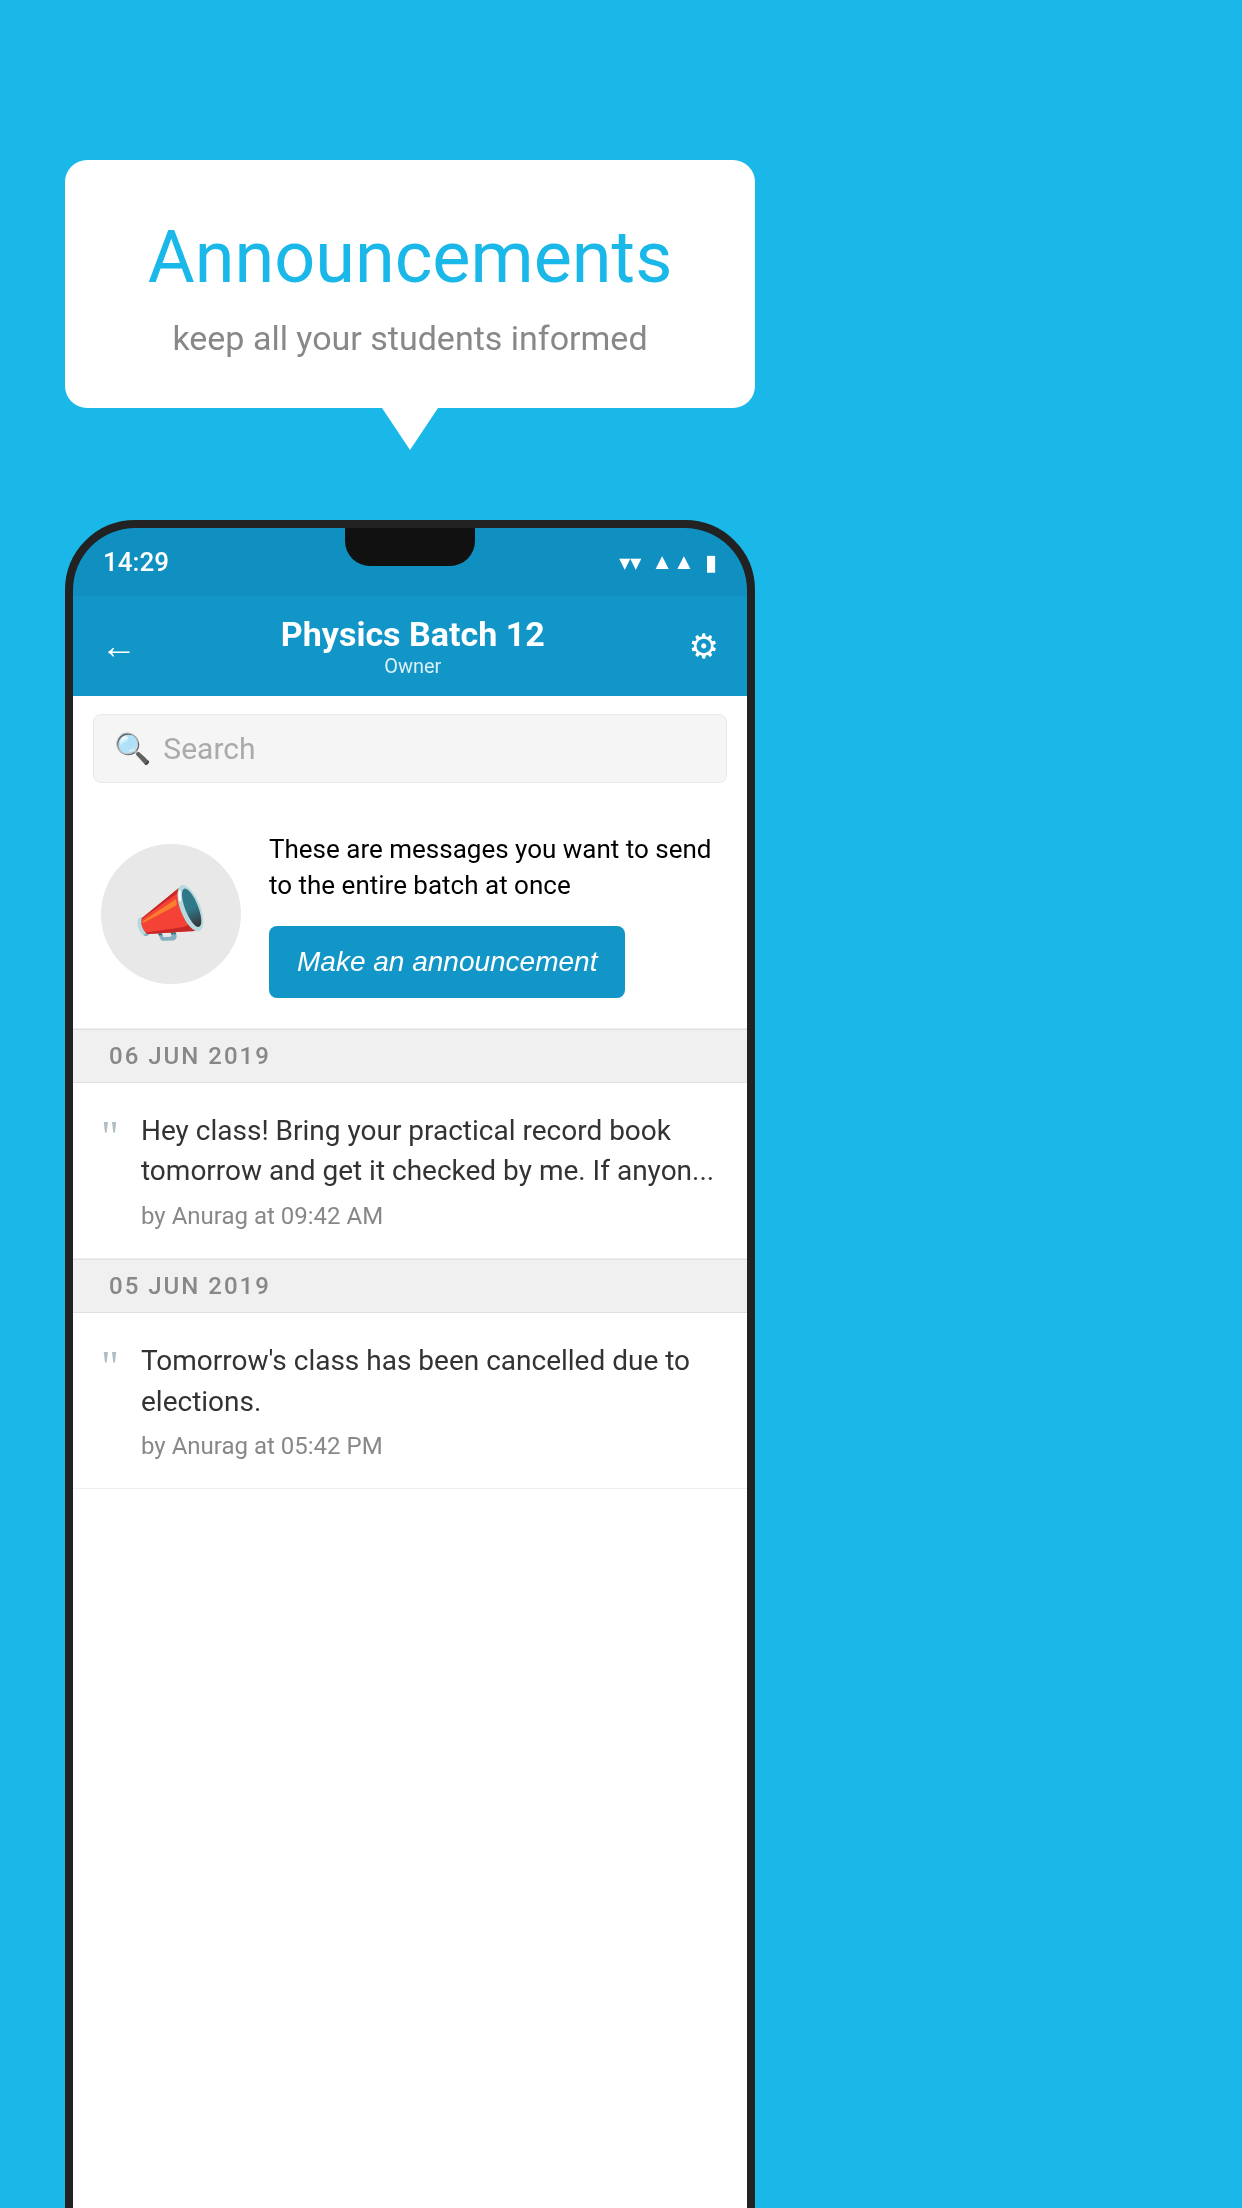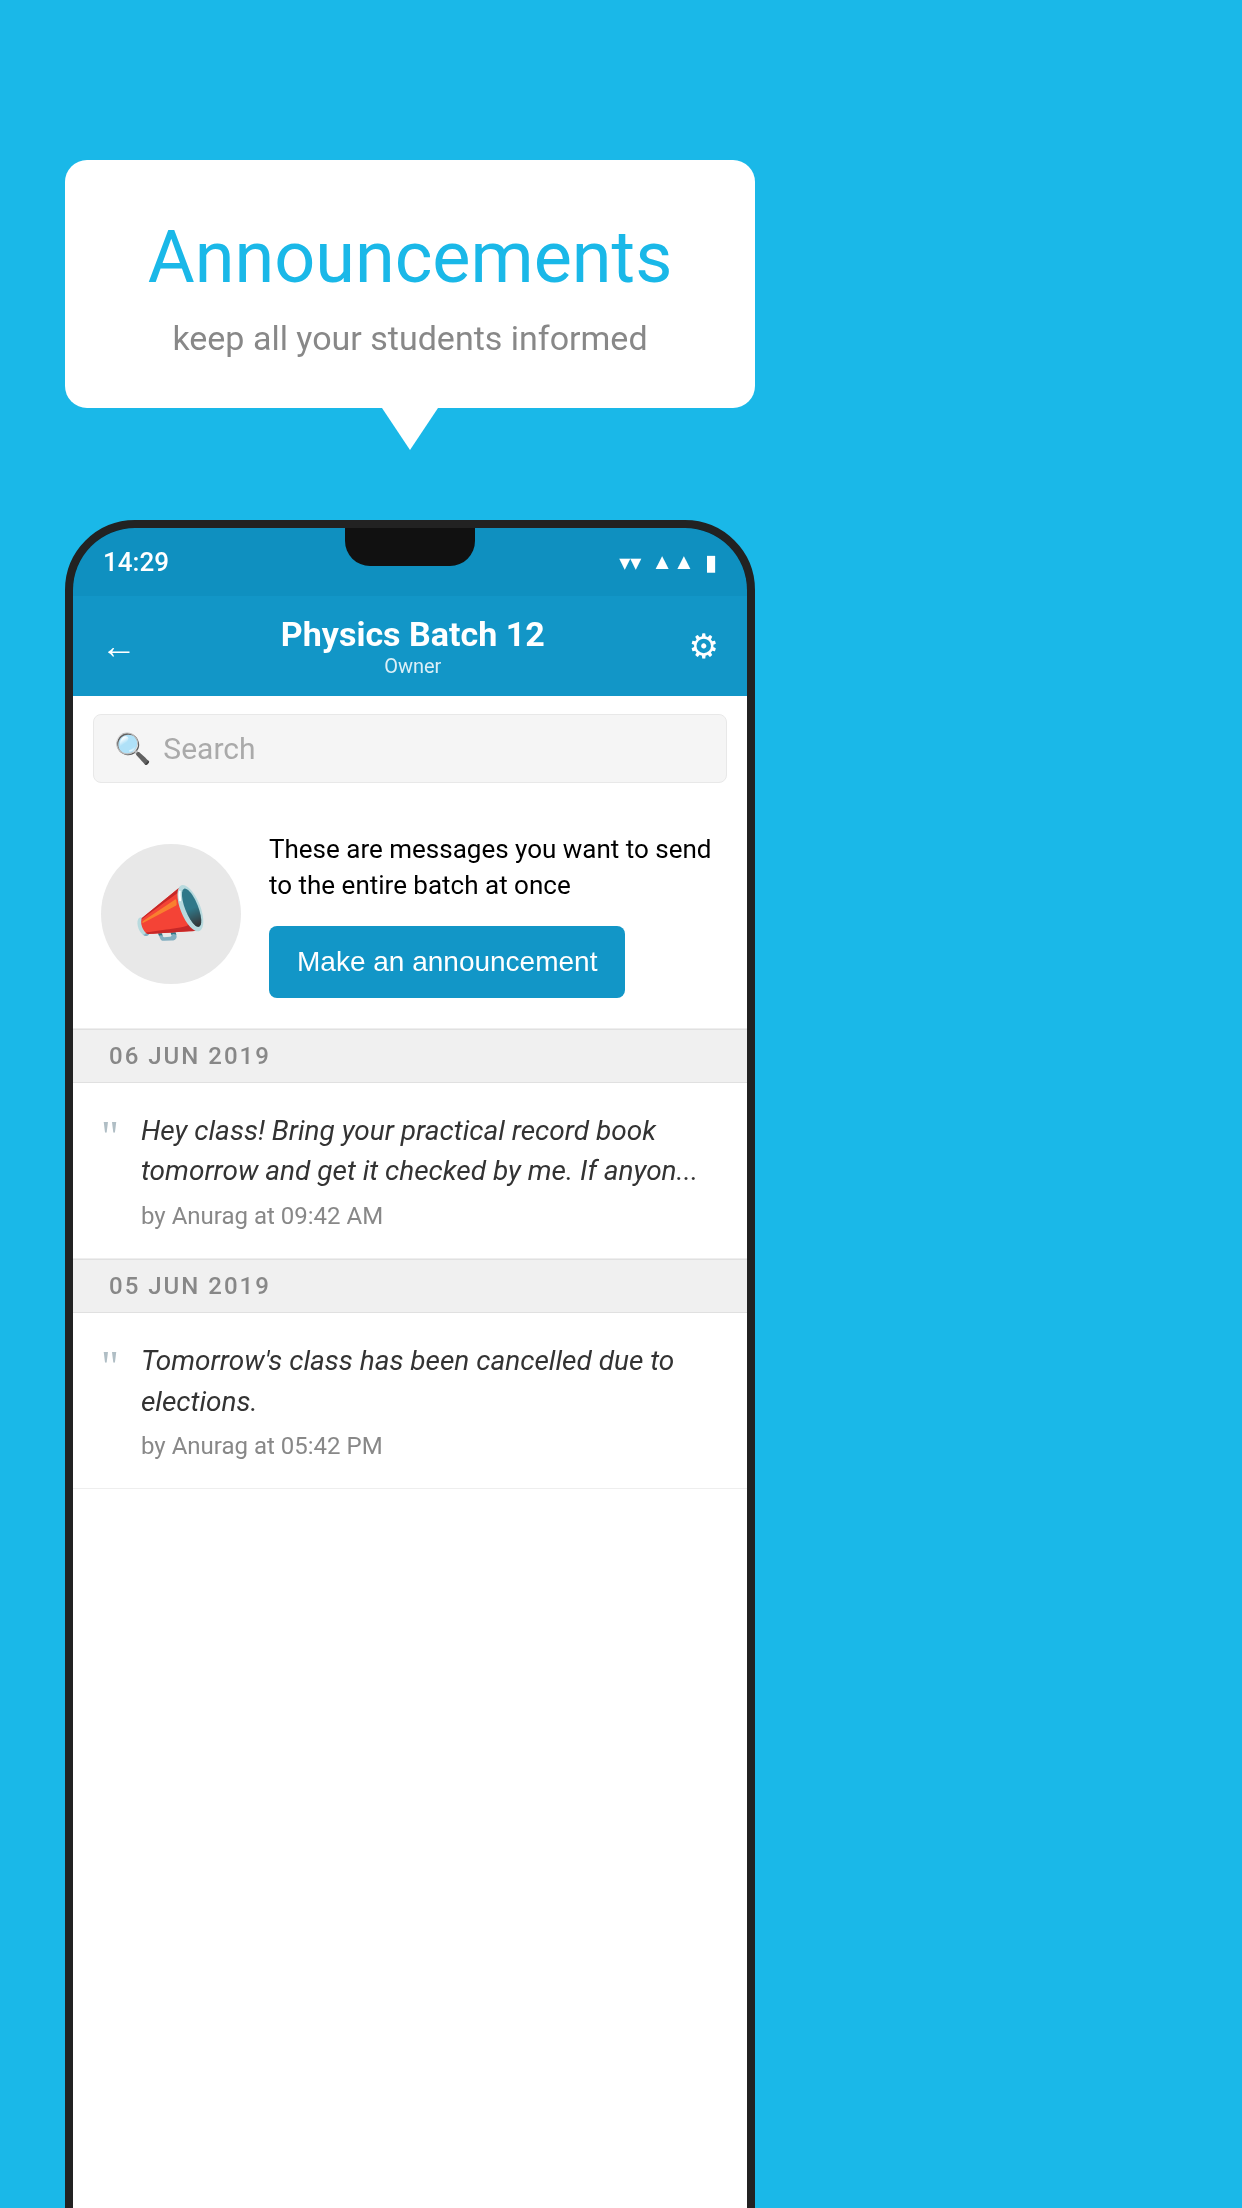--- a/index.html
+++ b/index.html
@@ -252,20 +252,21 @@
 
     .make-announcement-btn {
       background: #1296c7;
       color: white;
       border: none;
       border-radius: 8px;
       padding: 20px 28px;
       font-size: 28px;
       cursor: pointer;
       font-weight: 500;
+      font-style: italic;
     }
 
     
     .date-separator {
       background: #f0f0f0;
       padding: 12px 36px;
       font-size: 24px;
       color: #888;
       letter-spacing: 2px;
       font-weight: 500;
@@ -290,21 +291,20 @@
       line-height: 1;
       margin-top: 4px;
       flex-shrink: 0;
     }
 
     .announcement-content {}
 
     .announcement-text {
       font-size: 28px;
       color: #333;
-      font-style: italic;
       line-height: 1.45;
       margin-bottom: 10px;
     }
 
     .announcement-meta {
       font-size: 24px;
       color: #888;
     }
 
     

